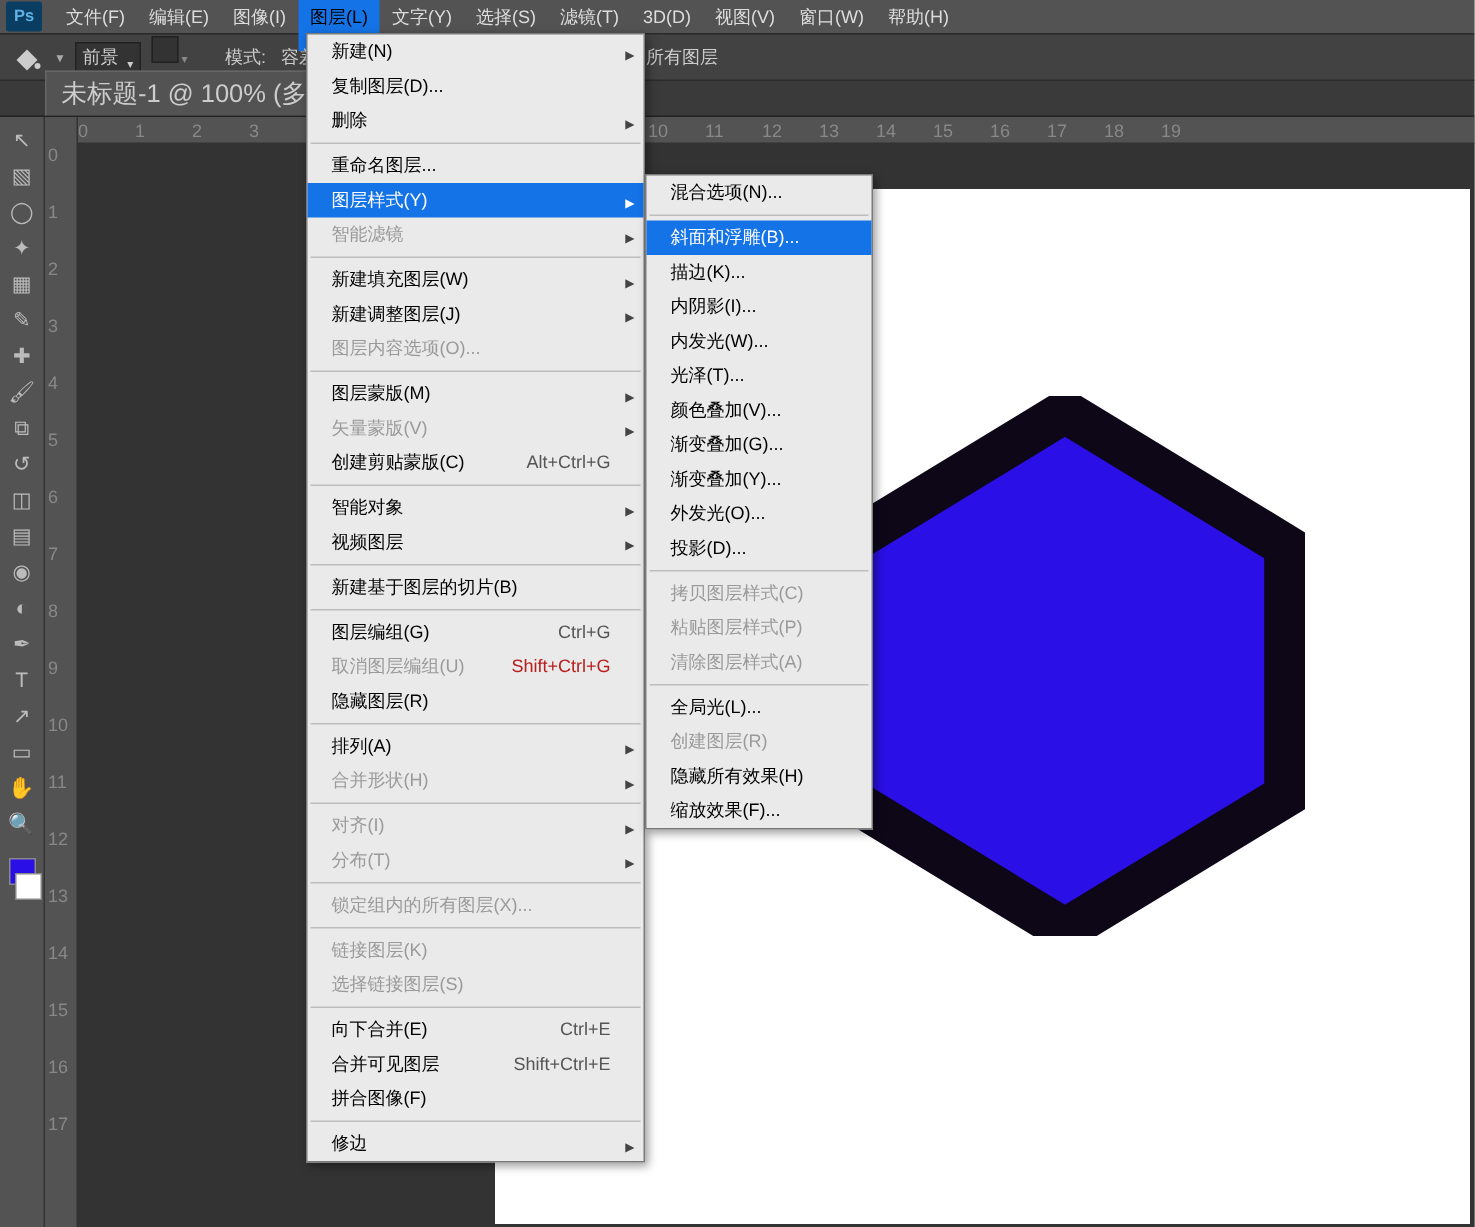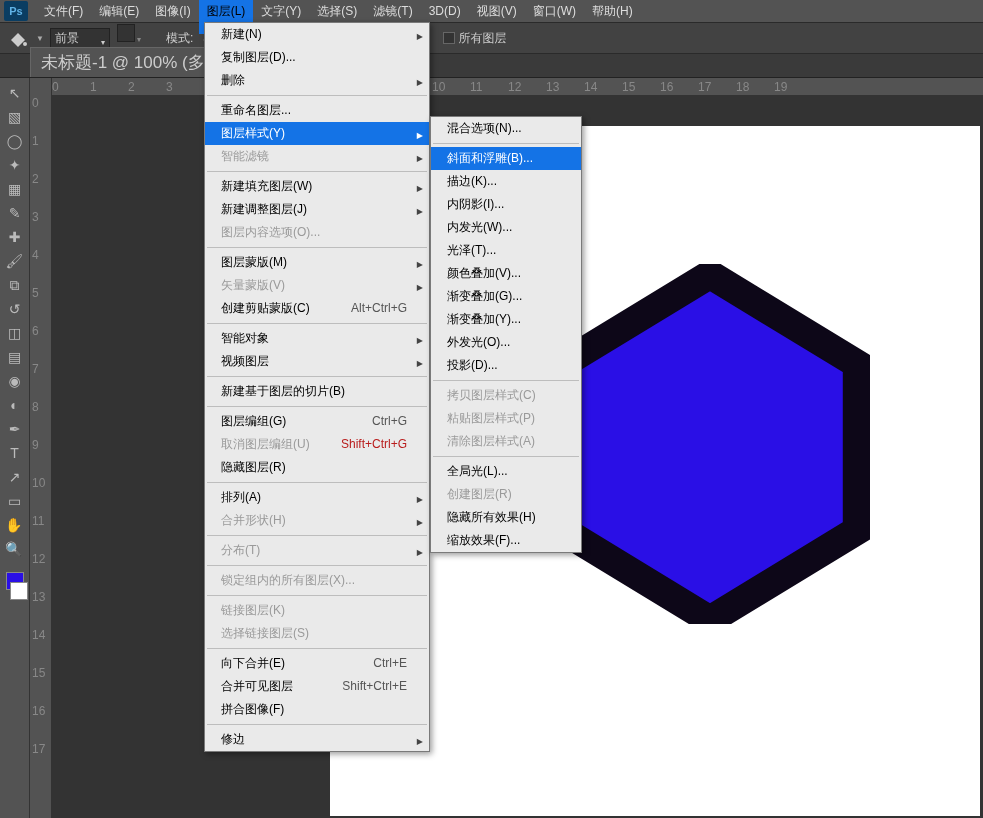--- a/index.html
+++ b/index.html
@@ -3,21 +3,21 @@
 <meta charset="utf-8">
 <style>
 * { margin:0; padding:0; box-sizing:border-box; font-family:"Microsoft YaHei",Arial,sans-serif; font-size:12px; user-select:none; }
 body { background:#535353; width:983px; height:818px; overflow:hidden; position:relative; }
 .menubar { height:22px; background:#535353; display:flex; align-items:center; color:#ddd; padding-left:4px; }
 .ps-logo { width:24px; height:20px; background:#0a3d62; color:#5fb2e6; font-weight:bold; display:flex; align-items:center; justify-content:center; font-size:11px; border-radius:2px; margin-right:8px; }
 .menubar-item { padding:14px 8px; cursor:default; }
 .menubar-item.active { background:#1473e6; color:#000000; }
 .optbar { height:32px; background:#424242; display:flex; align-items:center; padding:0 6px; color:#ccc; gap:6px; border-top:1px solid #2a2a2a; border-bottom:1px solid #2a2a2a; }
 .opt-tool { width:24px; height:24px; }
-.opt-drop { width:60px; height:20px; background:#333; border:1px solid #222; color:#ccc; padding:0 4px; display:flex; align-items:flex-end; }
+.opt-drop { width:44px; height:20px; background:#333; border:1px solid #222; color:#ccc; padding:0 4px; display:flex; align-items:flex-end; }
 .opt-icons span { display:inline-block; width:18px; height:18px; background:#333; margin:0 1px; border:1px solid #222; }
 .opt-label { margin-left:4px; }
 .opt-input { width:36px; height:18px; background:#333; color:#ccc; border:1px solid #222; padding:0 4px; }
 .checkbox { width:12px; height:12px; background:#333; border:1px solid #666; display:inline-block; vertical-align:middle; margin-right:4px; position:relative; }
 .checkbox.checked::after { content:"✓"; color:#ccc; position:absolute; top:-3px; left:0; font-size:11px; }
 .tabbar { height:24px; background:#3a3a3a; display:flex; align-items:flex-end; padding-left:30px; border-bottom:1px solid #222; }
 .doc-tab { background:#535353; color:#ccc; padding:3px 10px; font-size:17px; border-top:1px solid #666; border-left:1px solid #666; border-right:1px solid #666; }
 .workspace { position:absolute; top:78px; left:0; right:0; bottom:0; display:flex; }
 .tool-col { width:30px; background:#535353; display:flex; flex-direction:column; align-items:center; padding-top:4px; gap:2px; border-right:1px solid #333; }
 .tool-btn { width:24px; height:22px; display:flex; align-items:center; justify-content:center; color:#bbb; font-size:14px; }
@@ -70,21 +70,21 @@
   <div class="opt-drop">
       <span>前景</span>
       <span style="margin-left:auto;font-size:8px">▾</span>
     </div>
   <div class="opt-icons"><span></span><span style="font-size:8px;color:#888;background:none;border:none">▾</span></div>
   <span class="opt-label">模式:</span>
   <span class="opt-label">容差:</span>
   <div class="opt-input">32</div>
   <span style="margin-left:8px"><span class="checkbox checked"></span><span>消除锯齿</span></span>
   <span style="margin-left:8px"><span class="checkbox checked"></span><span>连续的</span></span>
-  <span style="margin-left:20px"><span class="checkbox"></span><span>所有图层</span></span>
+  <span style="margin-left:8px"><span class="checkbox"></span><span>所有图层</span></span>
 </div>
 
 <div class="tabbar">
   <div class="doc-tab">未标题-1 @ 100% (多边形 1…</div>
 </div>
 
 <div class="workspace">
   <div class="tool-col">
     <div class="tool-btn">↖</div>
     <div class="tool-btn">▧</div>
@@ -187,20 +187,21 @@
     <div class="dd-sep"></div>
     <div class="dd-item">新建基于图层的切片(B)</div>
     <div class="dd-sep"></div>
     <div class="dd-item">图层编组(G)<span class="dd-shortcut">Ctrl+G</span></div>
     <div class="dd-item disabled">取消图层编组(U)<span class="dd-shortcut">Shift+Ctrl+G</span></div>
     <div class="dd-item">隐藏图层(R)</div>
     <div class="dd-sep"></div>
     <div class="dd-item arrow">排列(A)</div>
     <div class="dd-item arrow disabled">合并形状(H)</div>
     <div class="dd-sep"></div>
+    <div class="dd-item arrow disabled">对齐(I)</div>
     <div class="dd-item arrow disabled">分布(T)</div>
     <div class="dd-sep"></div>
     <div class="dd-item disabled">锁定组内的所有图层(X)...</div>
     <div class="dd-sep"></div>
     <div class="dd-item disabled">链接图层(K)</div>
     <div class="dd-item disabled">选择链接图层(S)</div>
     <div class="dd-sep"></div>
     <div class="dd-item">向下合并(E)<span class="dd-shortcut">Ctrl+E</span></div>
     <div class="dd-item">合并可见图层<span class="dd-shortcut">Shift+Ctrl+E</span></div>
     <div class="dd-item">拼合图像(F)</div>

